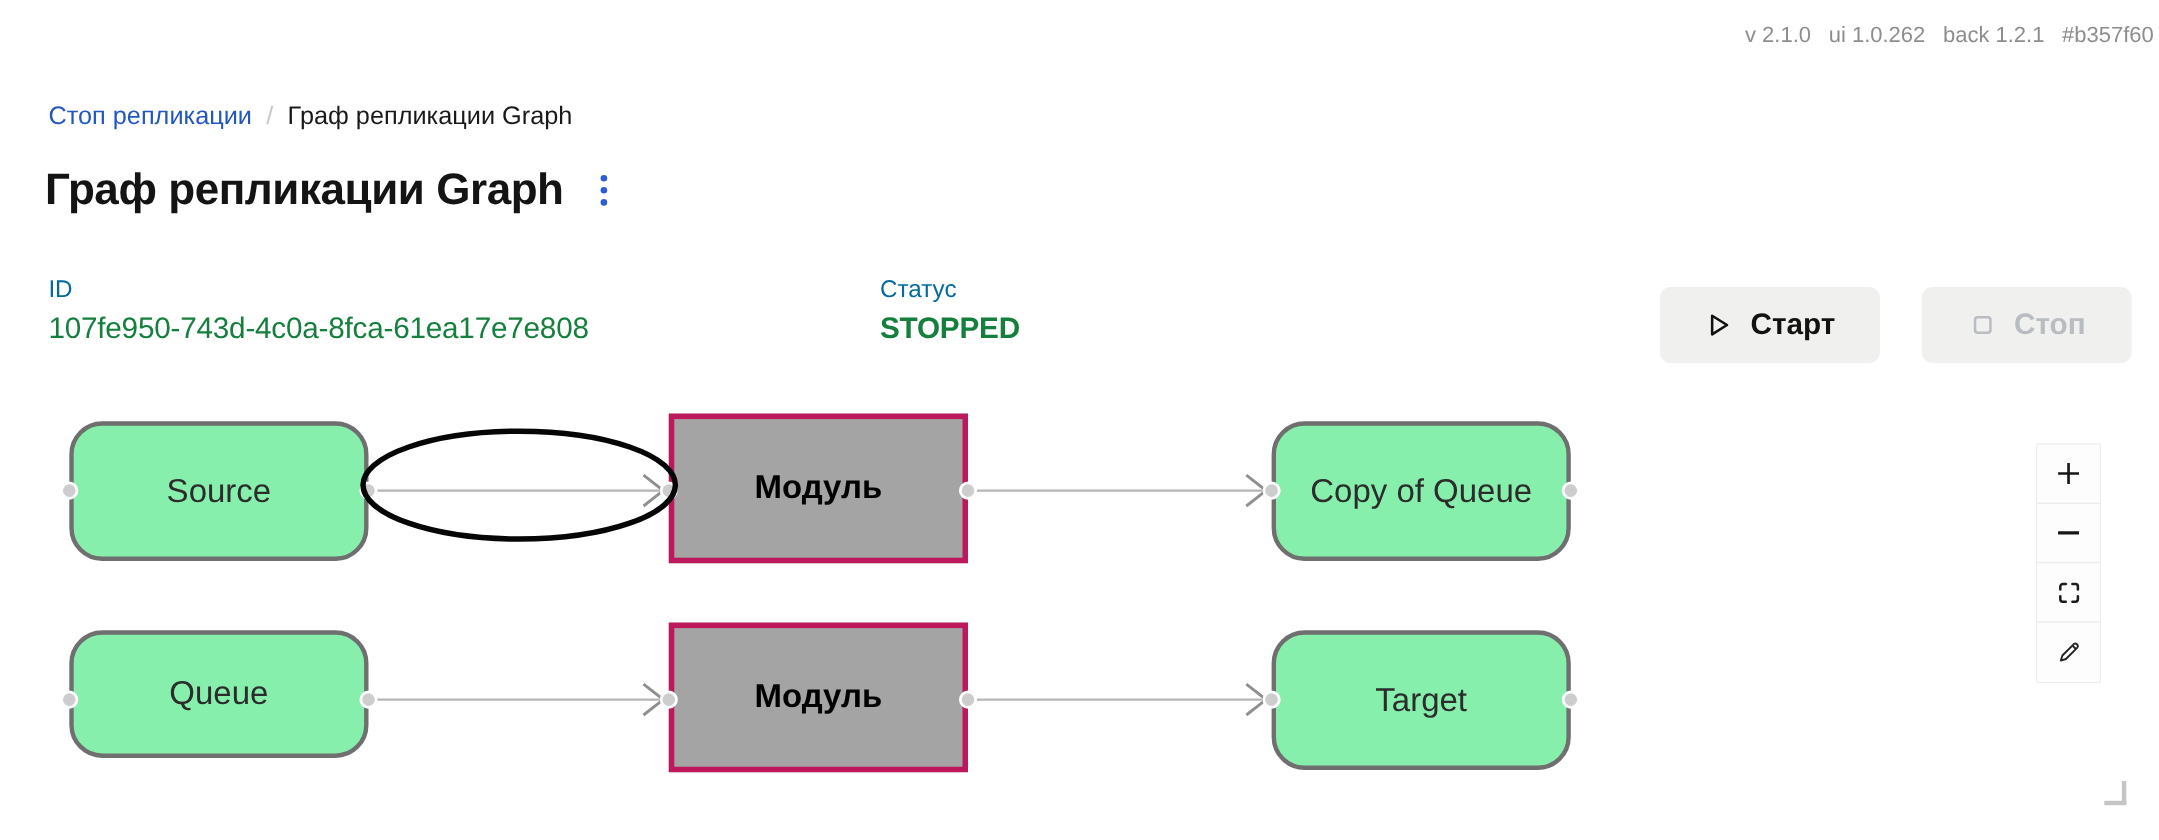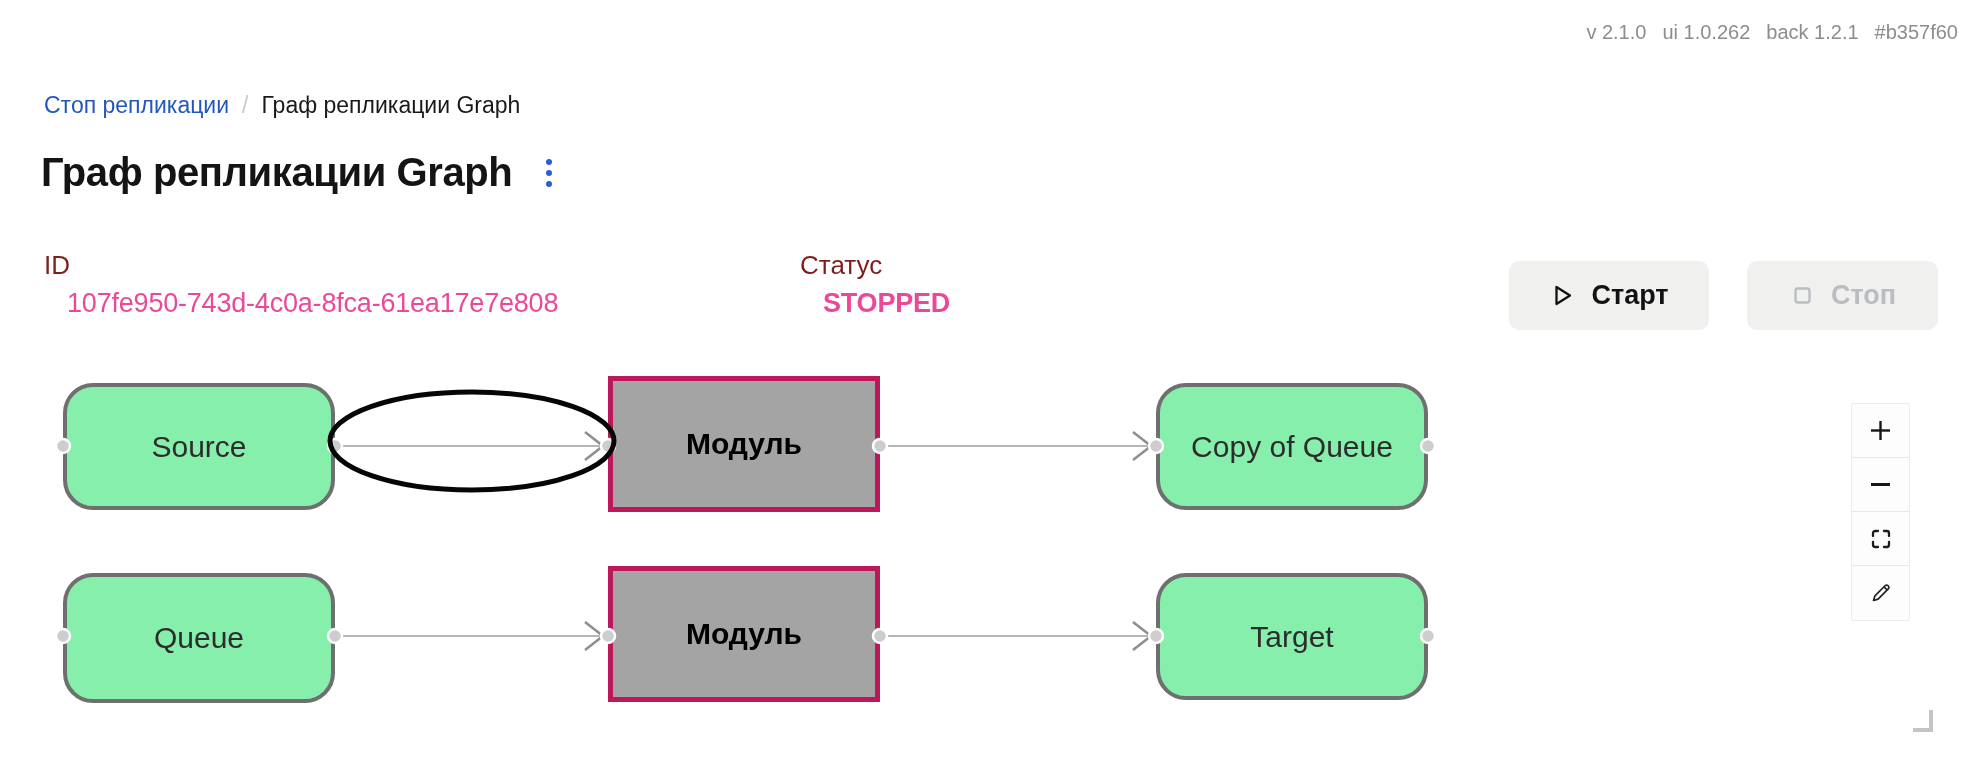--- a/index.html
+++ b/index.html
@@ -29,22 +29,22 @@
   .kebab-btn{
     border:none;background:transparent;padding:2px 6px;cursor:pointer;
     display:flex;flex-direction:column;gap:5px;align-items:center;
   }
   .kebab-btn .dot{width:6px;height:6px;border-radius:50%;background:#2b5cd9;}
 
   
   .field{position:absolute;}
   #field-id{left:44px;top:250px;}
   #field-status{left:800px;top:250px;}
-  .meta-label{font-size:26px;color:#7f1d1d;}
-  .meta-value{font-size:27px;color:#ec4899;font-weight:500;margin-top:7px;letter-spacing:-0.2px;margin-left:23px;}
+  .meta-label{font-size:22px;color:#0369a1;}
+  .meta-value{font-size:27px;color:#15803d;font-weight:500;margin-top:7px;letter-spacing:-0.2px;}
   #field-status .meta-value{font-weight:600;}
 
   
   .action-btn{
     position:absolute;top:261px;height:69px;border:none;border-radius:10px;
     background:#f0f0ef;display:flex;align-items:center;justify-content:center;gap:15px;
     font-family:"Liberation Sans",sans-serif;font-size:27px;font-weight:600;cursor:pointer;
   }
   #btn-start{left:1509px;width:200px;color:#121212;}
   #btn-stop{left:1747px;width:191px;color:#b9bdc2;cursor:default;}
@@ -54,21 +54,21 @@
   .edge-layer{position:absolute;left:0;top:0;pointer-events:none;}
   .node{
     position:absolute;display:flex;align-items:center;justify-content:center;
     font-size:30px;box-sizing:border-box;cursor:pointer;white-space:nowrap;
   }
   .node.light{background:#86efac;border:4px solid #6f6f6f;border-radius:30px;color:#2c2c2c;}
   .node.dark{background:#a4a4a4;border:5px solid #be185d;color:#000000;font-weight:bold;}
   #node-source{left:63px;top:383px;width:272px;height:127px;}
   #node-module-1{left:608px;top:376px;width:272px;height:136px;}
   #node-copy-of-queue{left:1156px;top:383px;width:272px;height:127px;}
-  #node-queue{left:63px;top:573px;width:272px;height:130px;}
+  #node-queue{left:63px;top:573px;width:272px;height:116px;}
   #node-module-2{left:608px;top:566px;width:272px;height:136px;}
   #node-target{left:1156px;top:573px;width:272px;height:127px;}
 
   
   .zoom-toolbar{
     position:absolute;left:1851px;top:403px;width:57px;
     background:#fdfdfd;border:1px solid #ececec;border-radius:2px;
     display:flex;flex-direction:column;
   }
   .tool-btn{

